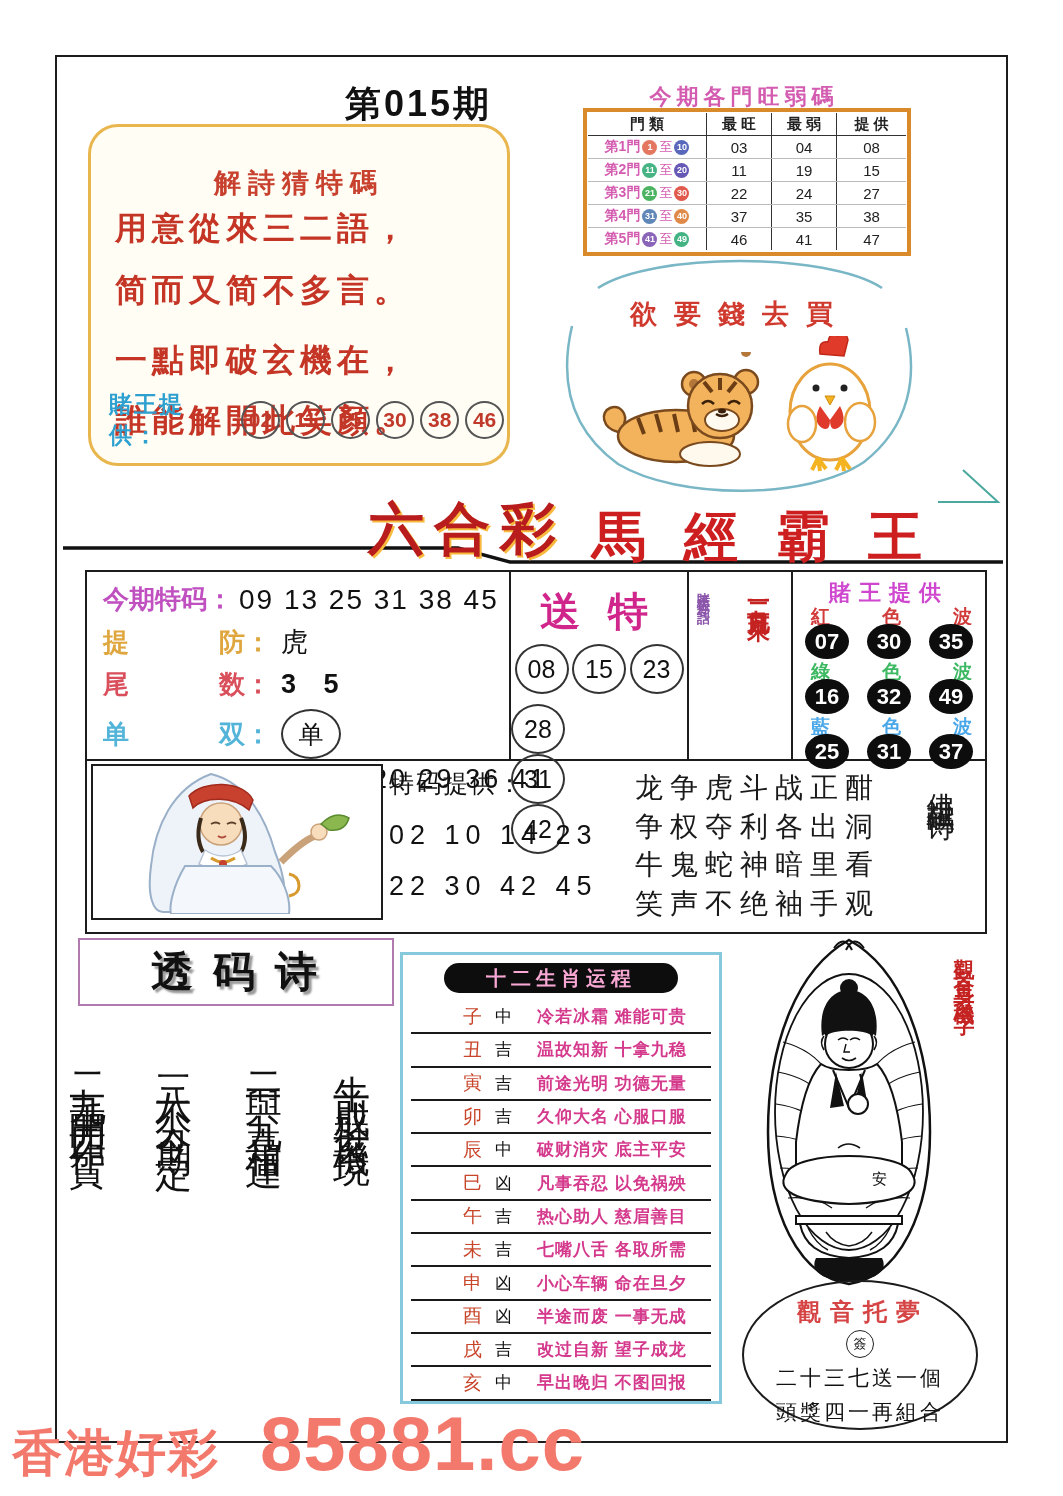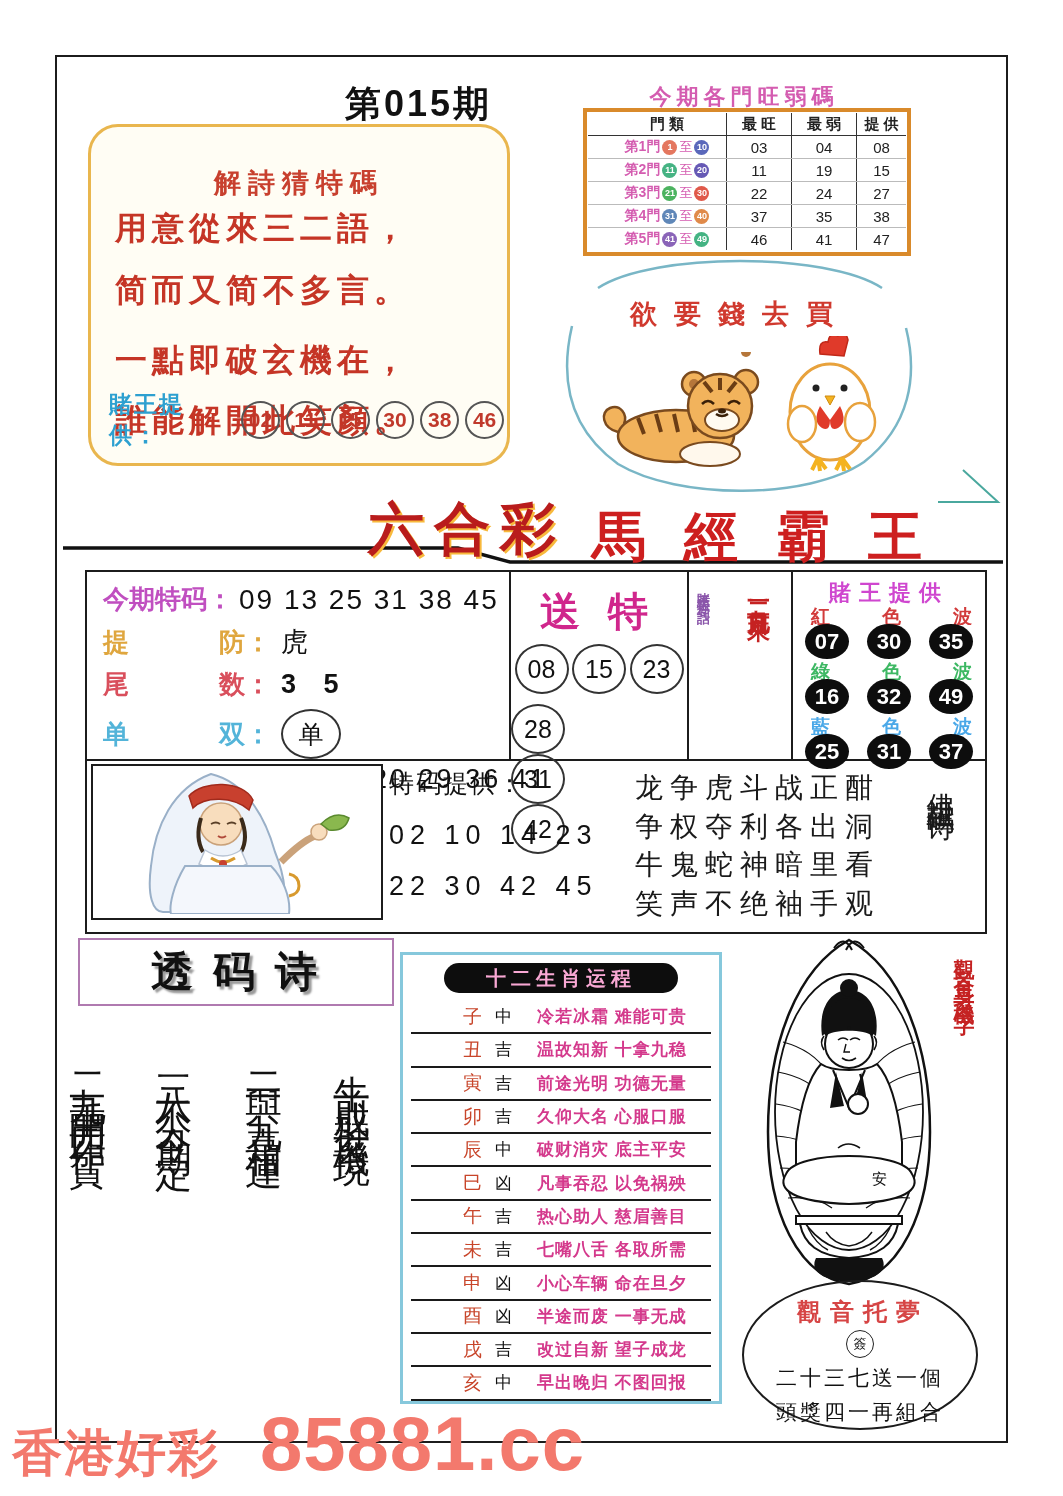--- a/index.html
+++ b/index.html
@@ -23,21 +23,21 @@
   #pbProvLabel{color:#2da0d0;font-size:23px;font-weight:bold;letter-spacing:2px;margin-right:8px;}
   .pbNum{display:inline-flex;align-items:center;justify-content:center;width:36px;height:34px;border:2px solid #555;border-radius:50%;color:#c0392b;font-size:21px;font-weight:bold;margin:0 3px;}
 
   
   #gateTitle{left:583px;top:82px;width:322px;text-align:center;color:#d45cb0;font-size:22px;font-weight:bold;letter-spacing:5px;}
   #gateBox{left:583px;top:108px;width:318px;height:138px;border:4px solid #d98a2b;background:#fff;padding:1px;}
   .gRow{display:flex;height:22px;align-items:center;border-bottom:1px solid #bbb;}
   .gRow:last-child{border-bottom:none;}
   .gHead{font-weight:bold;border-bottom:1.5px solid #333;}
   .gc{display:flex;align-items:center;justify-content:center;font-size:15px;color:#222;height:100%;}
-  .gc1{width:118px;border-right:1.5px solid #333;margin-left:20px;}
+  .gc1{width:118px;border-right:1.5px solid #333;}
   .gc2,.gc3{width:64px;border-right:1.5px solid #333;}
   .gc4{flex:1;}
   .gGate{color:#d45cb0;font-size:14px;font-weight:bold;margin-right:2px;}
   .gZhi{color:#d45cb0;font-size:13px;margin:0 2px;}
   .gBall{display:inline-flex;align-items:center;justify-content:center;width:15px;height:15px;border-radius:50%;color:#fff;font-size:9px;font-weight:bold;}
   .g1f{background:#e4775f}.g1t{background:#5a68bb}
   .g2f{background:#45b383}.g2t{background:#6659b5}
   .g3f{background:#4cb360}.g3t{background:#e0594a}
   .g4f{background:#5f87b8}.g4t{background:#e08a4a}
   .g5f{background:#8a64b8}.g5t{background:#44b383}

